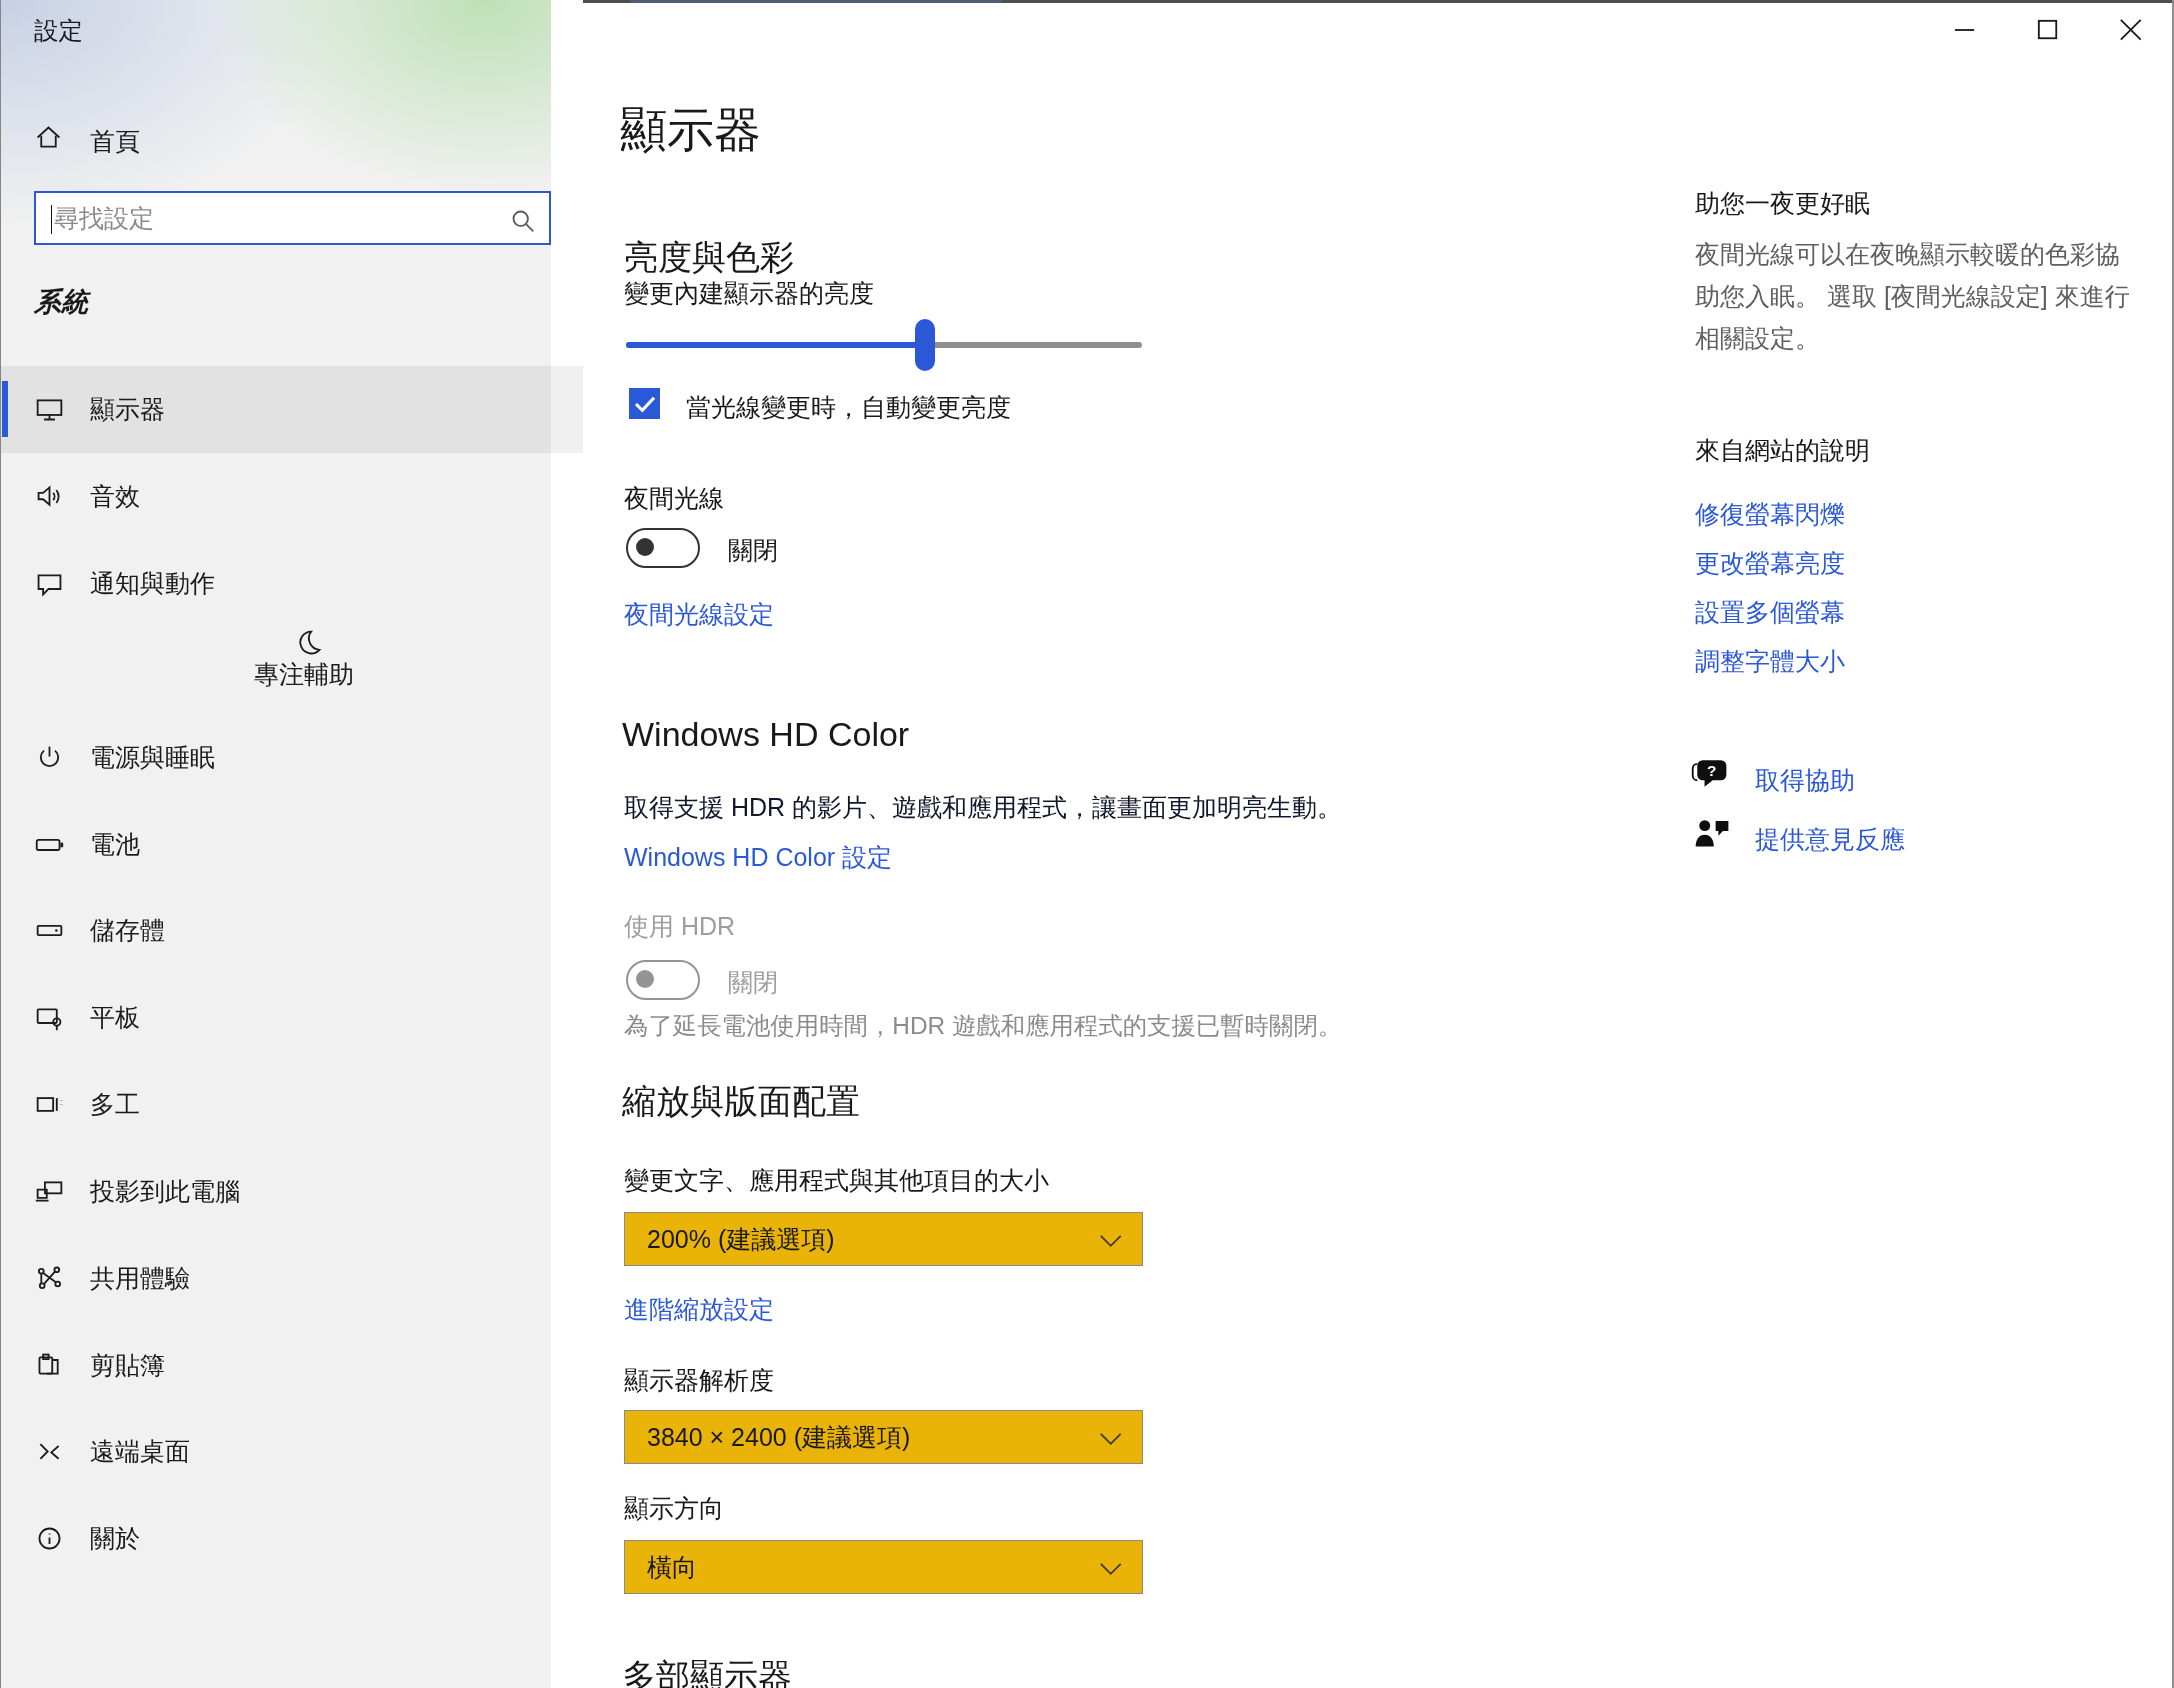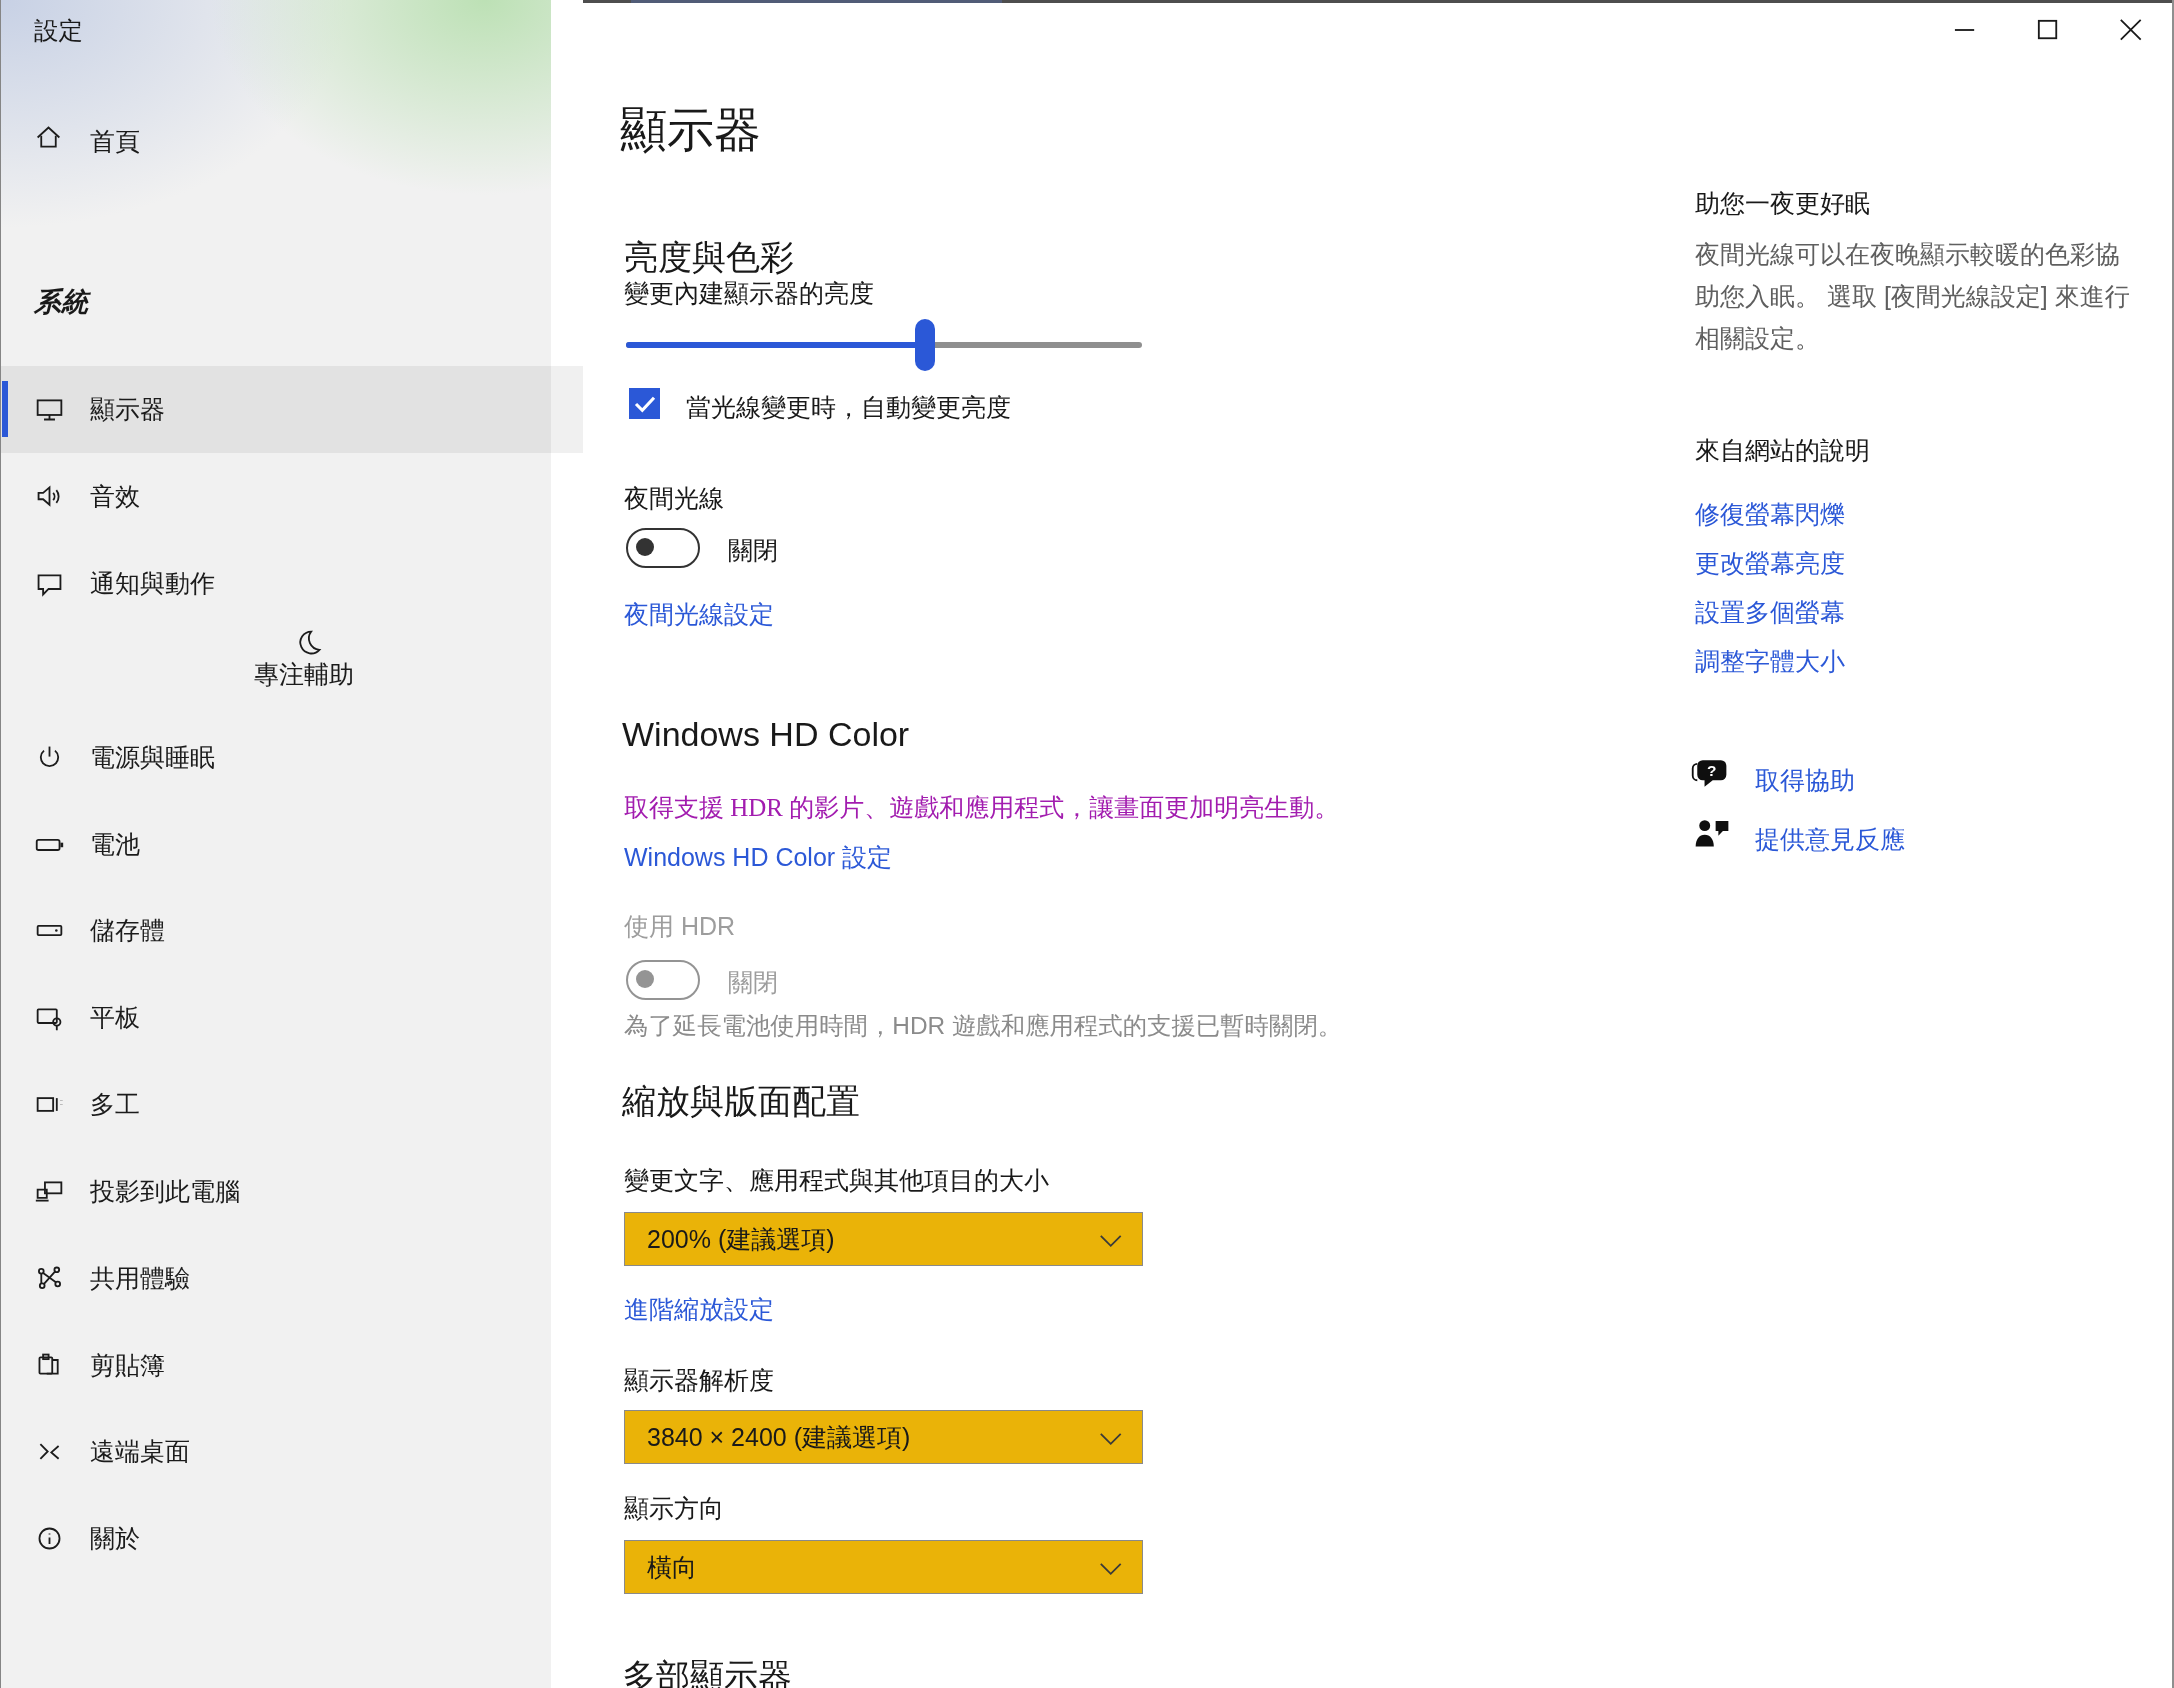--- a/index.html
+++ b/index.html
@@ -5,21 +5,21 @@
   :root{ --accent:#2b58d7; }
   *{margin:0;padding:0;box-sizing:border-box;}
   html,body{width:2175px;height:1688px;overflow:hidden;}
   body{
     font-family:"Liberation Sans","DejaVu Sans",sans-serif;
     background:#ffffff;color:#191919;position:relative;
   }
   .abs{position:absolute;}
   .t{position:absolute;white-space:nowrap;color:#191919;line-height:1.25;}
   .s27{font-size:24.4px;} .s28{font-size:25px;} .s30{font-size:27px;font-style:italic;}
-  .s38{font-size:34px;} .s52{font-size:47px;} .c-mid{color:#a21caf;font-family:Liberation Serif, serif;} .c-light{color:#9d9d9d;} .c-note{color:#8b8b8b;}
+  .s38{font-size:34px;} .s52{font-size:47px;} .c-mid{color:#0f172a;} .c-light{color:#9d9d9d;} .c-note{color:#8b8b8b;}
   .link{color:var(--accent);cursor:pointer;}
   .bold{font-weight:700;}
 
   
   .top-edge{left:583px;top:0;right:0;height:2.7px;background:#4e4e4e;}
   .top-edge-tint{left:631px;top:0;width:371px;height:2.7px;background:#515c77;}
   .right-edge{right:0;top:0;bottom:0;width:2.7px;background:#8f8f8f;}
   .left-edge{left:0;top:0;bottom:0;width:0.9px;background:#858585;}
 
   
@@ -72,20 +72,30 @@
   <div class="abs" style="left:34px;top:118px;width:507px;height:51px;cursor:pointer;">
     <span class="abs" style="left:0;top:5.4px;width:29px;height:29px;color:#1c1c1c;">
       <svg viewBox="0 0 32 32" fill="none" stroke="currentColor" stroke-width="2">
           <path d="M4 16 16 5l12 11"></path>
           <path d="M8 14v12h16V14"></path>
         </svg>
     </span>
     <span class="t s28" style="left:56px;top:8.1px;">首頁</span>
   </div>
 
+  <div class="abs search">
+    <input type="text" placeholder="尋找設定" style="">
+    <div class="abs caret"></div>
+    <span class="abs mag">
+      <svg width="27" height="27" viewBox="0 0 30 30" fill="none" stroke="#5a5a5a" stroke-width="2">
+          <circle cx="13" cy="13" r="8"></circle>
+          <path d="M19 19l8 8"></path>
+        </svg>
+    </span>
+  </div>
 
   <div class="t s30 bold" style="left:34px;top:286px;">系統</div>
 
   <div id="nav-list">
       <div class="nav-item selected" style="top: 366px;">
     <span class="nav-accent"></span>
     <span class="nav-icon">
           <svg viewBox="0 0 34 34" fill="none" stroke="currentColor" stroke-width="2">
             <rect x="4" y="7" width="26" height="16"></rect>
             <path d="M17 23v4M11 28h12"></path>

